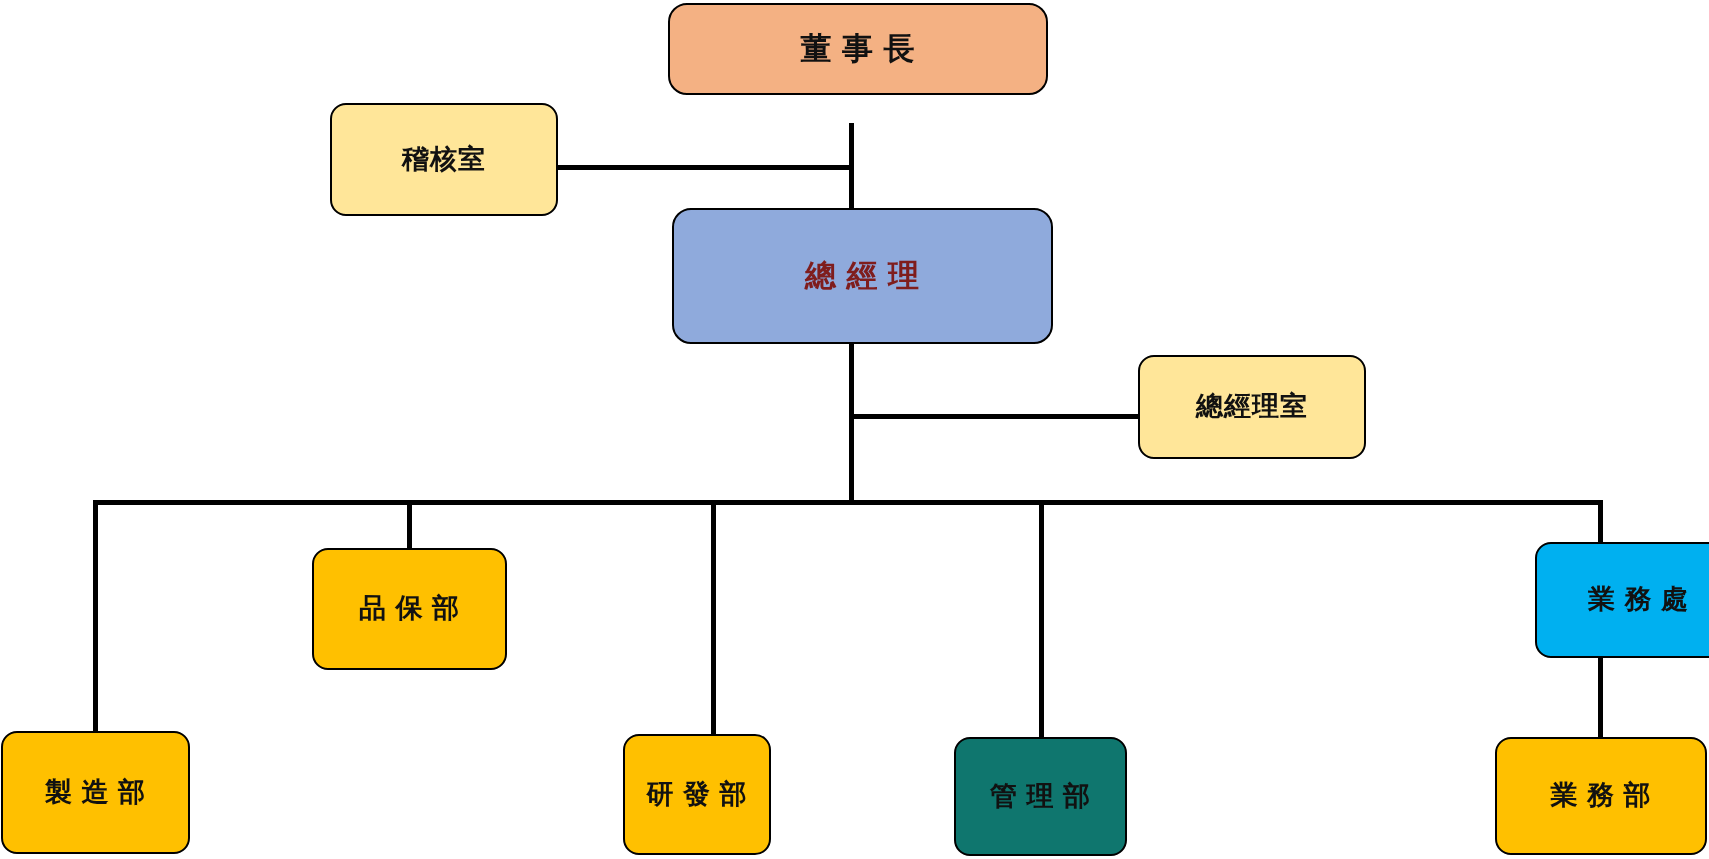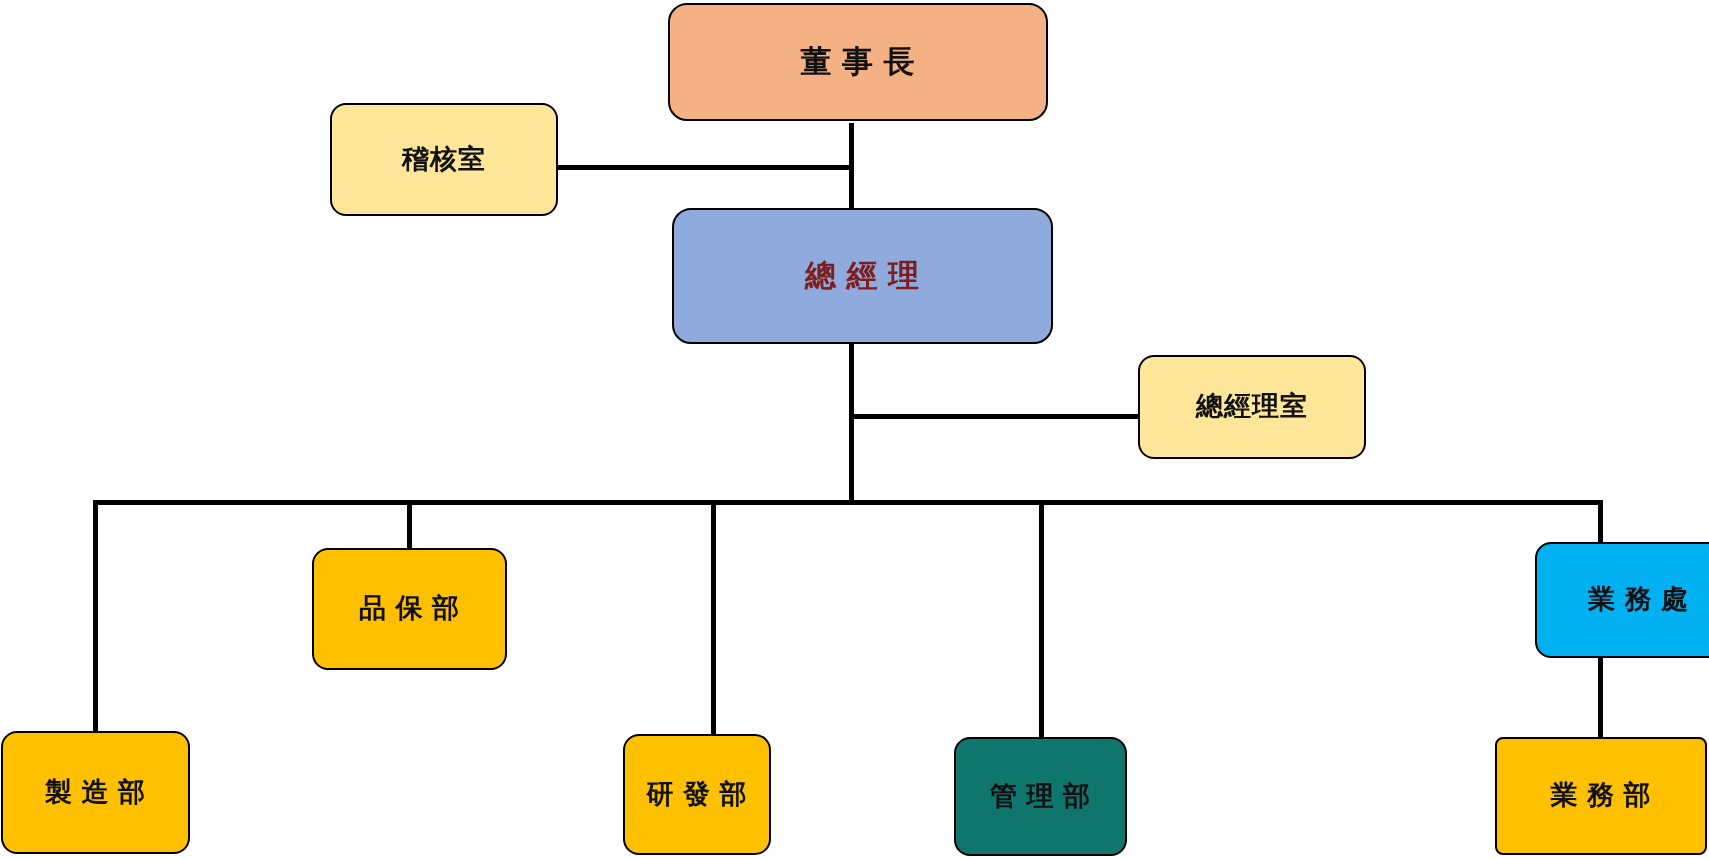--- a/index.html
+++ b/index.html
@@ -28,21 +28,21 @@
     letter-spacing: 1px;
     line-height: 1.1;
   }
   .node.lg { border-radius: 19px; font-size: 31px; }
   .node.md { border-radius: 16px; font-size: 27px; }
   .connector {
     position: absolute;
     background: #000000;
   }
   
-  #n-chairman        { left: 668px;  top: 3px;   width: 380px; height: 118px; }
+  #n-chairman        { left: 668px;  top: 3px;   width: 380px; height: 92px; }
   #n-audit-office    { left: 330px;  top: 103px; width: 228px; height: 113px; }
   #n-general-manager { left: 672px;  top: 208px; width: 381px; height: 136px; }
   #n-gm-office       { left: 1138px; top: 355px; width: 228px; height: 104px; }
   #n-qa-dept         { left: 312px;  top: 548px; width: 195px; height: 122px; }
   #n-mfg-dept        { left: 1px;    top: 731px; width: 189px; height: 123px; }
   #n-rd-dept         { left: 623px;  top: 734px; width: 148px; height: 121px; }
   #n-mgmt-dept       { left: 954px;  top: 737px; width: 173px; height: 119px; }
   #n-sales-division  { left: 1498px; top: 542px; width: 207px; height: 116px; }
   #n-sales-dept      { left: 1495px; top: 737px; width: 212px; height: 118px; }
   
@@ -104,17 +104,17 @@
   </div>
 
   <div class="node md" id="n-mgmt-dept" style="background-color: #0f766e; color: rgb(17, 17, 17); border-color: rgb(0, 0, 0);">
     <span>管 理 部</span>
   </div>
 
   <div class="node md" id="n-sales-division" style="background-color: rgb(0, 176, 240); color: rgb(17, 17, 17); border-color: rgb(0, 0, 0); margin-left: 37px;">
     <span>業 務 處</span>
   </div>
 
-  <div class="node md" id="n-sales-dept" style="background-color: rgb(255, 192, 0); color: rgb(17, 17, 17); border-color: rgb(0, 0, 0); border-radius: 8px;">
+  <div class="node md" id="n-sales-dept" style="background-color: rgb(255, 192, 0); color: rgb(17, 17, 17); border-color: rgb(0, 0, 0);">
     <span>業 務 部</span>
   </div>
 
 </div>
 
 </body></html>

